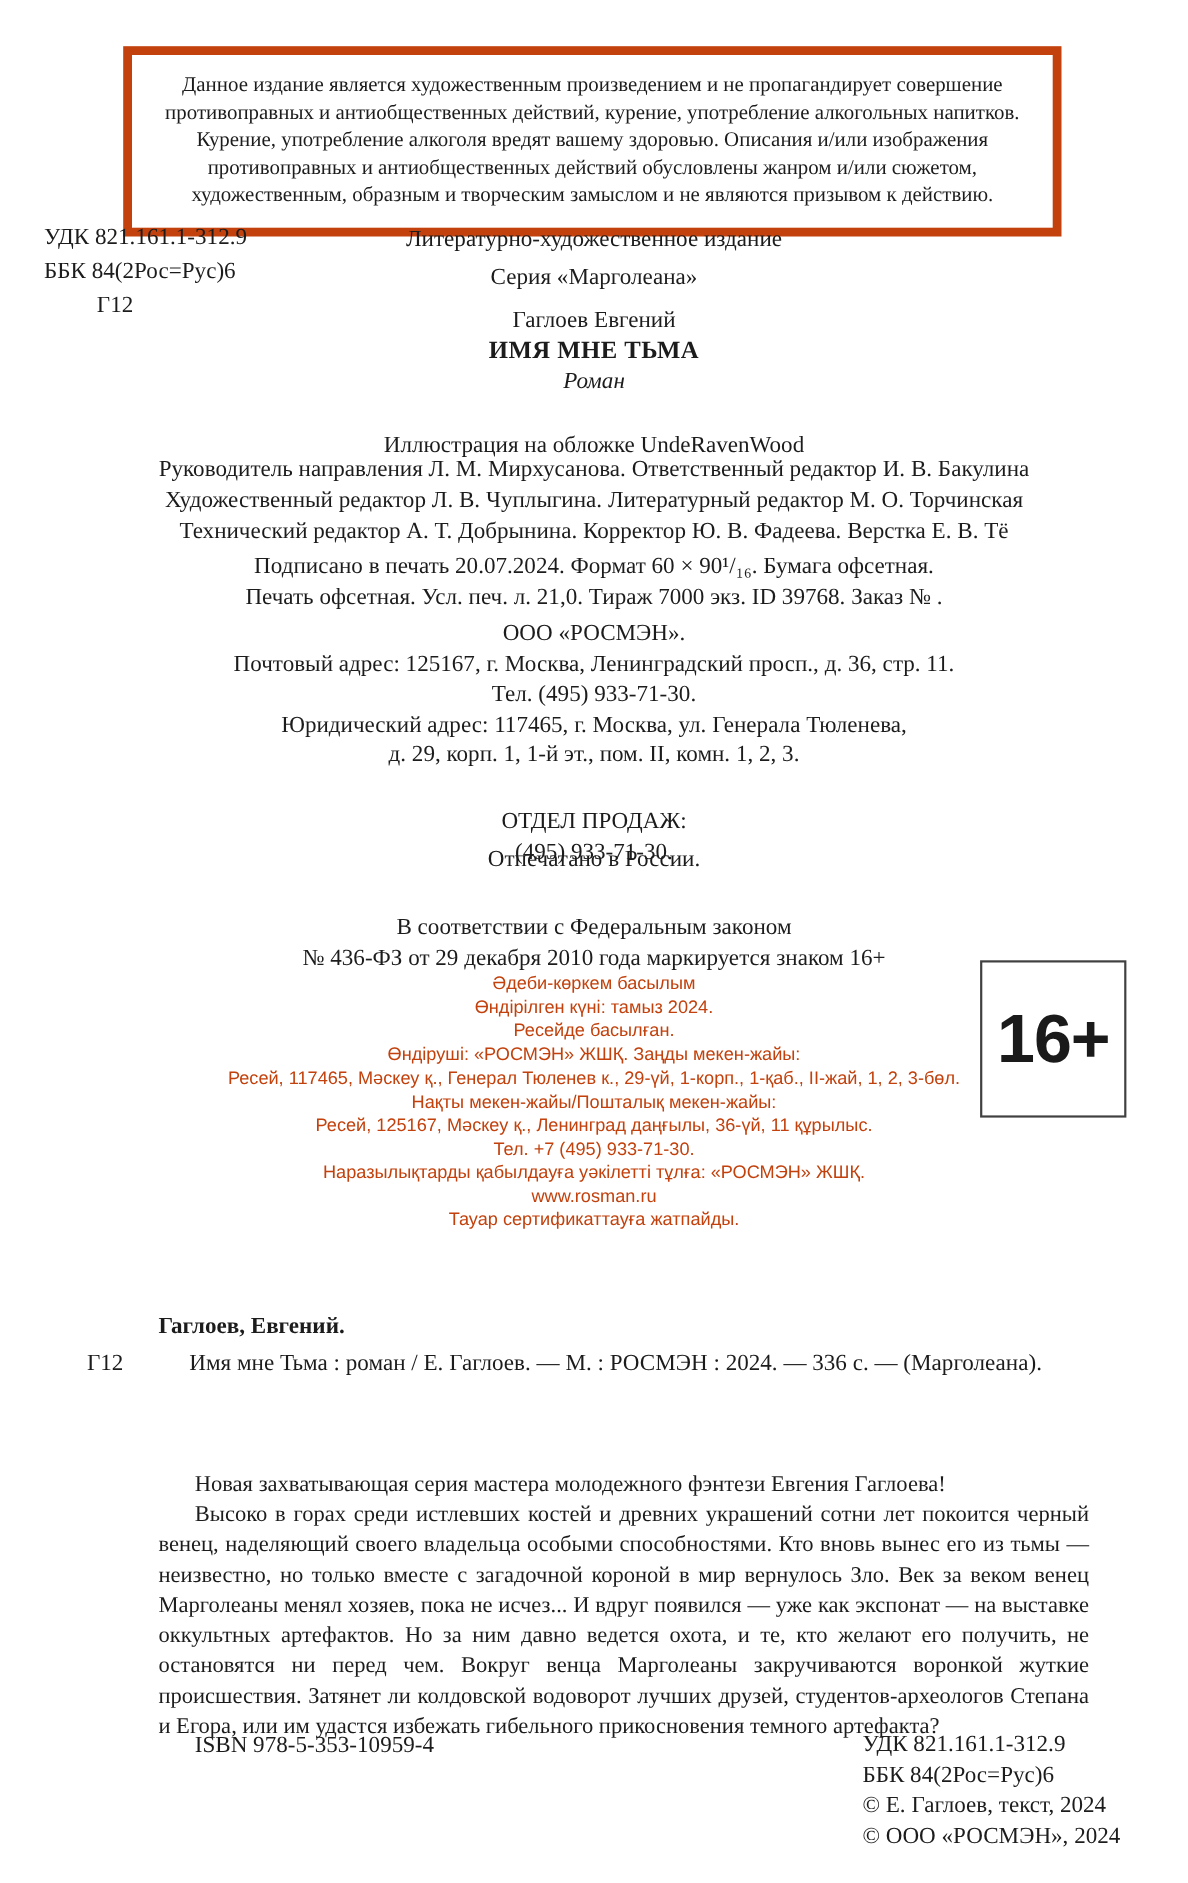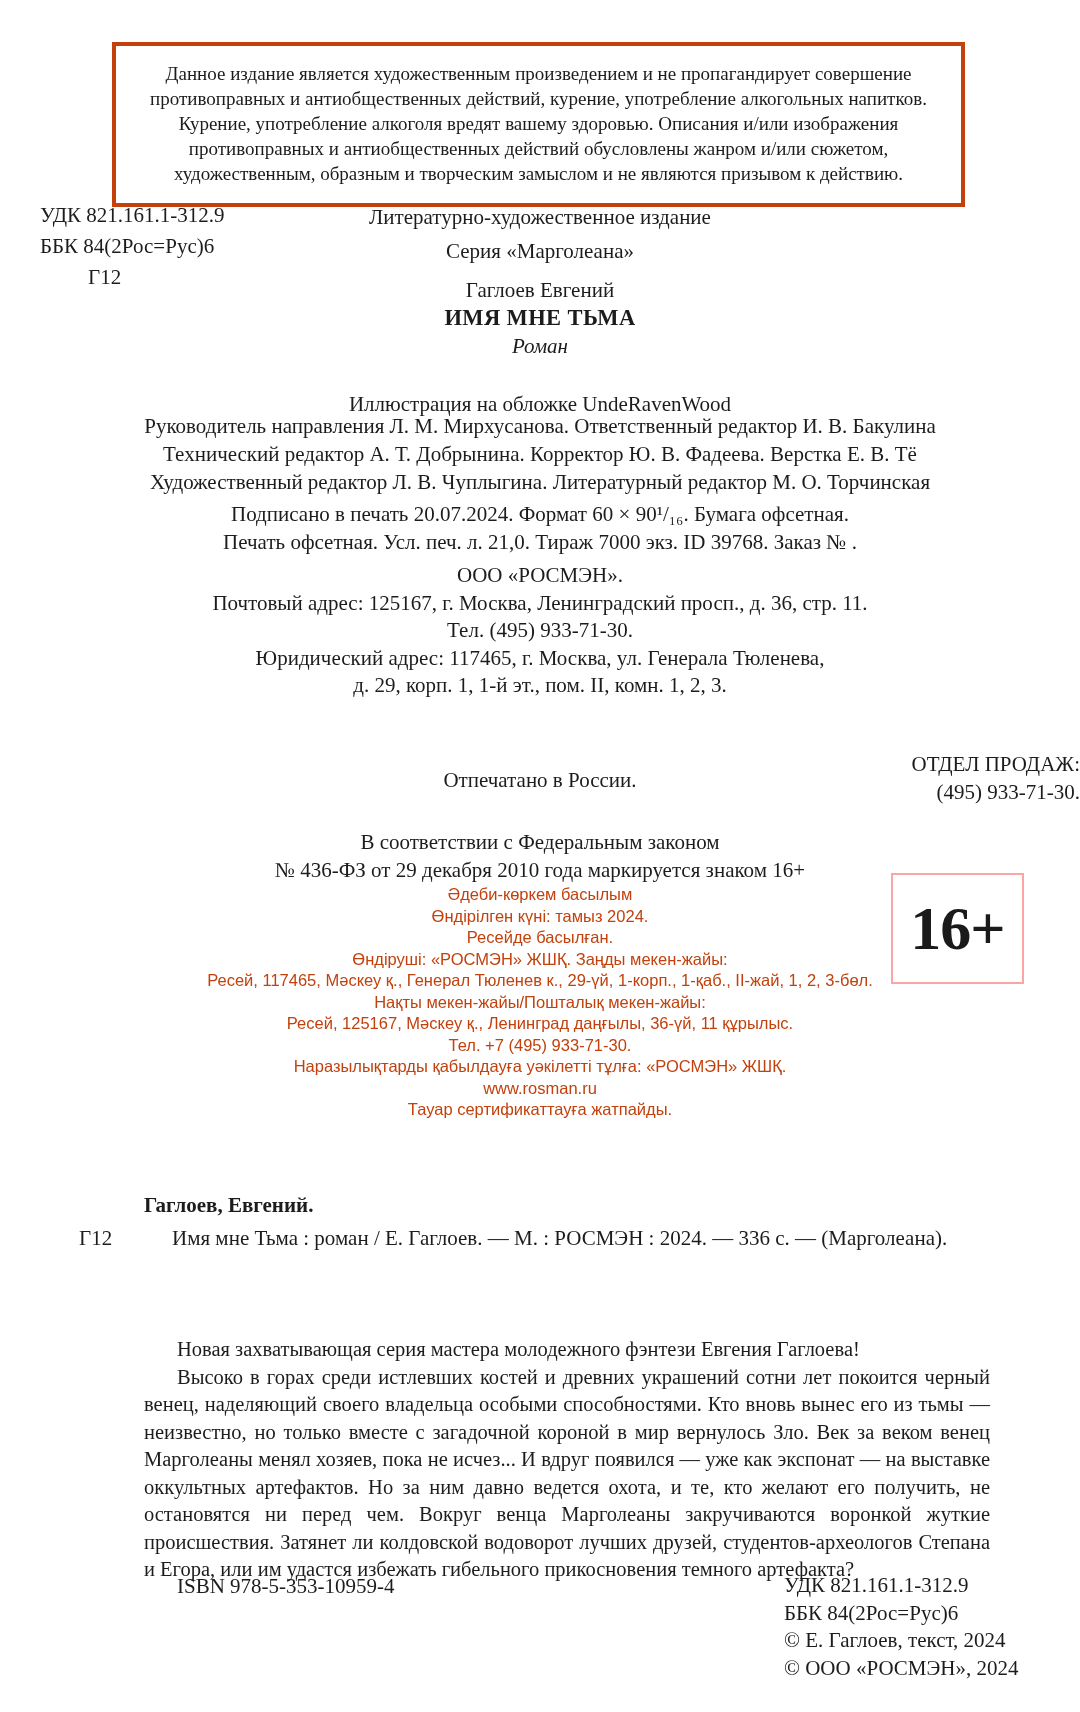--- a/index.html
+++ b/index.html
@@ -9,44 +9,44 @@
     margin:0 auto;
     background:#ffffff;
     color:#1c1c1c;
     font-family:"Liberation Serif","DejaVu Serif",serif;
     font-size:21px;
     overflow:hidden;
   }
   .centered{position:absolute;left:0;width:100%;text-align:center;}
   .warning{
     position:absolute;left:112px;top:42px;width:853px;box-sizing:border-box;
-    border:4px solid #c2410c;
+    border:8px solid #c2410c;
     padding:15px 26px 17px 26px;
     text-align:center;
     font-size:19px;line-height:25px;
   }
   .udk-block{position:absolute;left:40px;top:200px;line-height:31px;text-align:left;}
   .udk-block .code-line{padding-left:48px;}
   .edition-head{top:200px;line-height:34px;}
   .title-block{top:276px;line-height:28px;}
   .book-title{font-weight:bold;font-size:22.5px;letter-spacing:.4px;}
   .book-subtitle{font-style:italic;}
   .cover-credit{top:392px;}
   .staff{top:412px;line-height:28px;}
   .print-info{top:500px;line-height:28px;}
   .publisher{top:562px;line-height:27.5px;}
-  .sales{top:750px;line-height:28px;text-align:right;}
+  .sales{top:732px;line-height:28px;}
   .manufacture{top:766px;line-height:28px;}
   .age-law{top:828px;line-height:28px;}
   .kazakh{top:884px;line-height:21.5px;font-family:"Liberation Sans","DejaVu Sans",sans-serif;font-size:16.5px;color:#c2410c;}
   .age-badge{
-    position:absolute;left:891px;top:873px;width:133px;height:111px;box-sizing:border-box;
-    border:2px solid #fca5a5;background:#fff;
+    position:absolute;left:891px;top:873px;width:133px;height:143px;box-sizing:border-box;
+    border:2px solid #404040;background:#fff;
     display:flex;align-items:center;justify-content:center;
-    font-family:Liberation Serif, serif;
+    font-family:Liberation Sans, sans-serif;
     font-weight:700;font-size:62px;color:#1a1a1a;letter-spacing:-1px;
   }
   .catalog{position:absolute;left:0;top:1193px;width:100%;}
   .catalog-author{margin-left:144px;font-weight:bold;}
   .catalog-row{position:relative;margin-top:8px;}
   .catalog-code{position:absolute;left:79px;top:0;}
   .catalog-text{margin-left:172px;margin-right:60px;}
   .annotation{
     position:absolute;left:144px;top:1336px;width:846px;
     text-align:justify;font-size:20.5px;line-height:27.5px;
@@ -83,22 +83,22 @@
   <div class="centered title-block">
     <div>Гаглоев Евгений</div>
     <div class="book-title">ИМЯ МНЕ ТЬМА</div>
     <div class="book-subtitle">Роман</div>
   </div>
 
   <div class="centered cover-credit">Иллюстрация на обложке UndeRavenWood</div>
 
   <div class="centered staff">
       <div>Руководитель направления Л. М. Мирхусанова. Ответственный редактор И. В. Бакулина</div>
+      <div>Художественный редактор Л. В. Чуплыгина. Литературный редактор М. О. Торчинская</div>
       <div>Технический редактор А. Т. Добрынина. Корректор Ю. В. Фадеева. Верстка Е. В. Тё</div>
-      <div>Художественный редактор Л. В. Чуплыгина. Литературный редактор М. О. Торчинская</div>
     </div>
 
   <div class="centered print-info">
       <div>Подписано в печать 20.07.2024. Формат 60 × 90¹/₁₆. Бумага офсетная.</div>
       <div>Печать офсетная. Усл. печ. л. 21,0. Тираж 7000 экз. ID 39768. Заказ № .</div>
     </div>
 
   <div class="centered publisher">
       <div>ООО «РОСМЭН».</div>
       <div>Почтовый адрес: 125167, г. Москва, Ленинградский просп., д. 36, стр. 11.</div>

